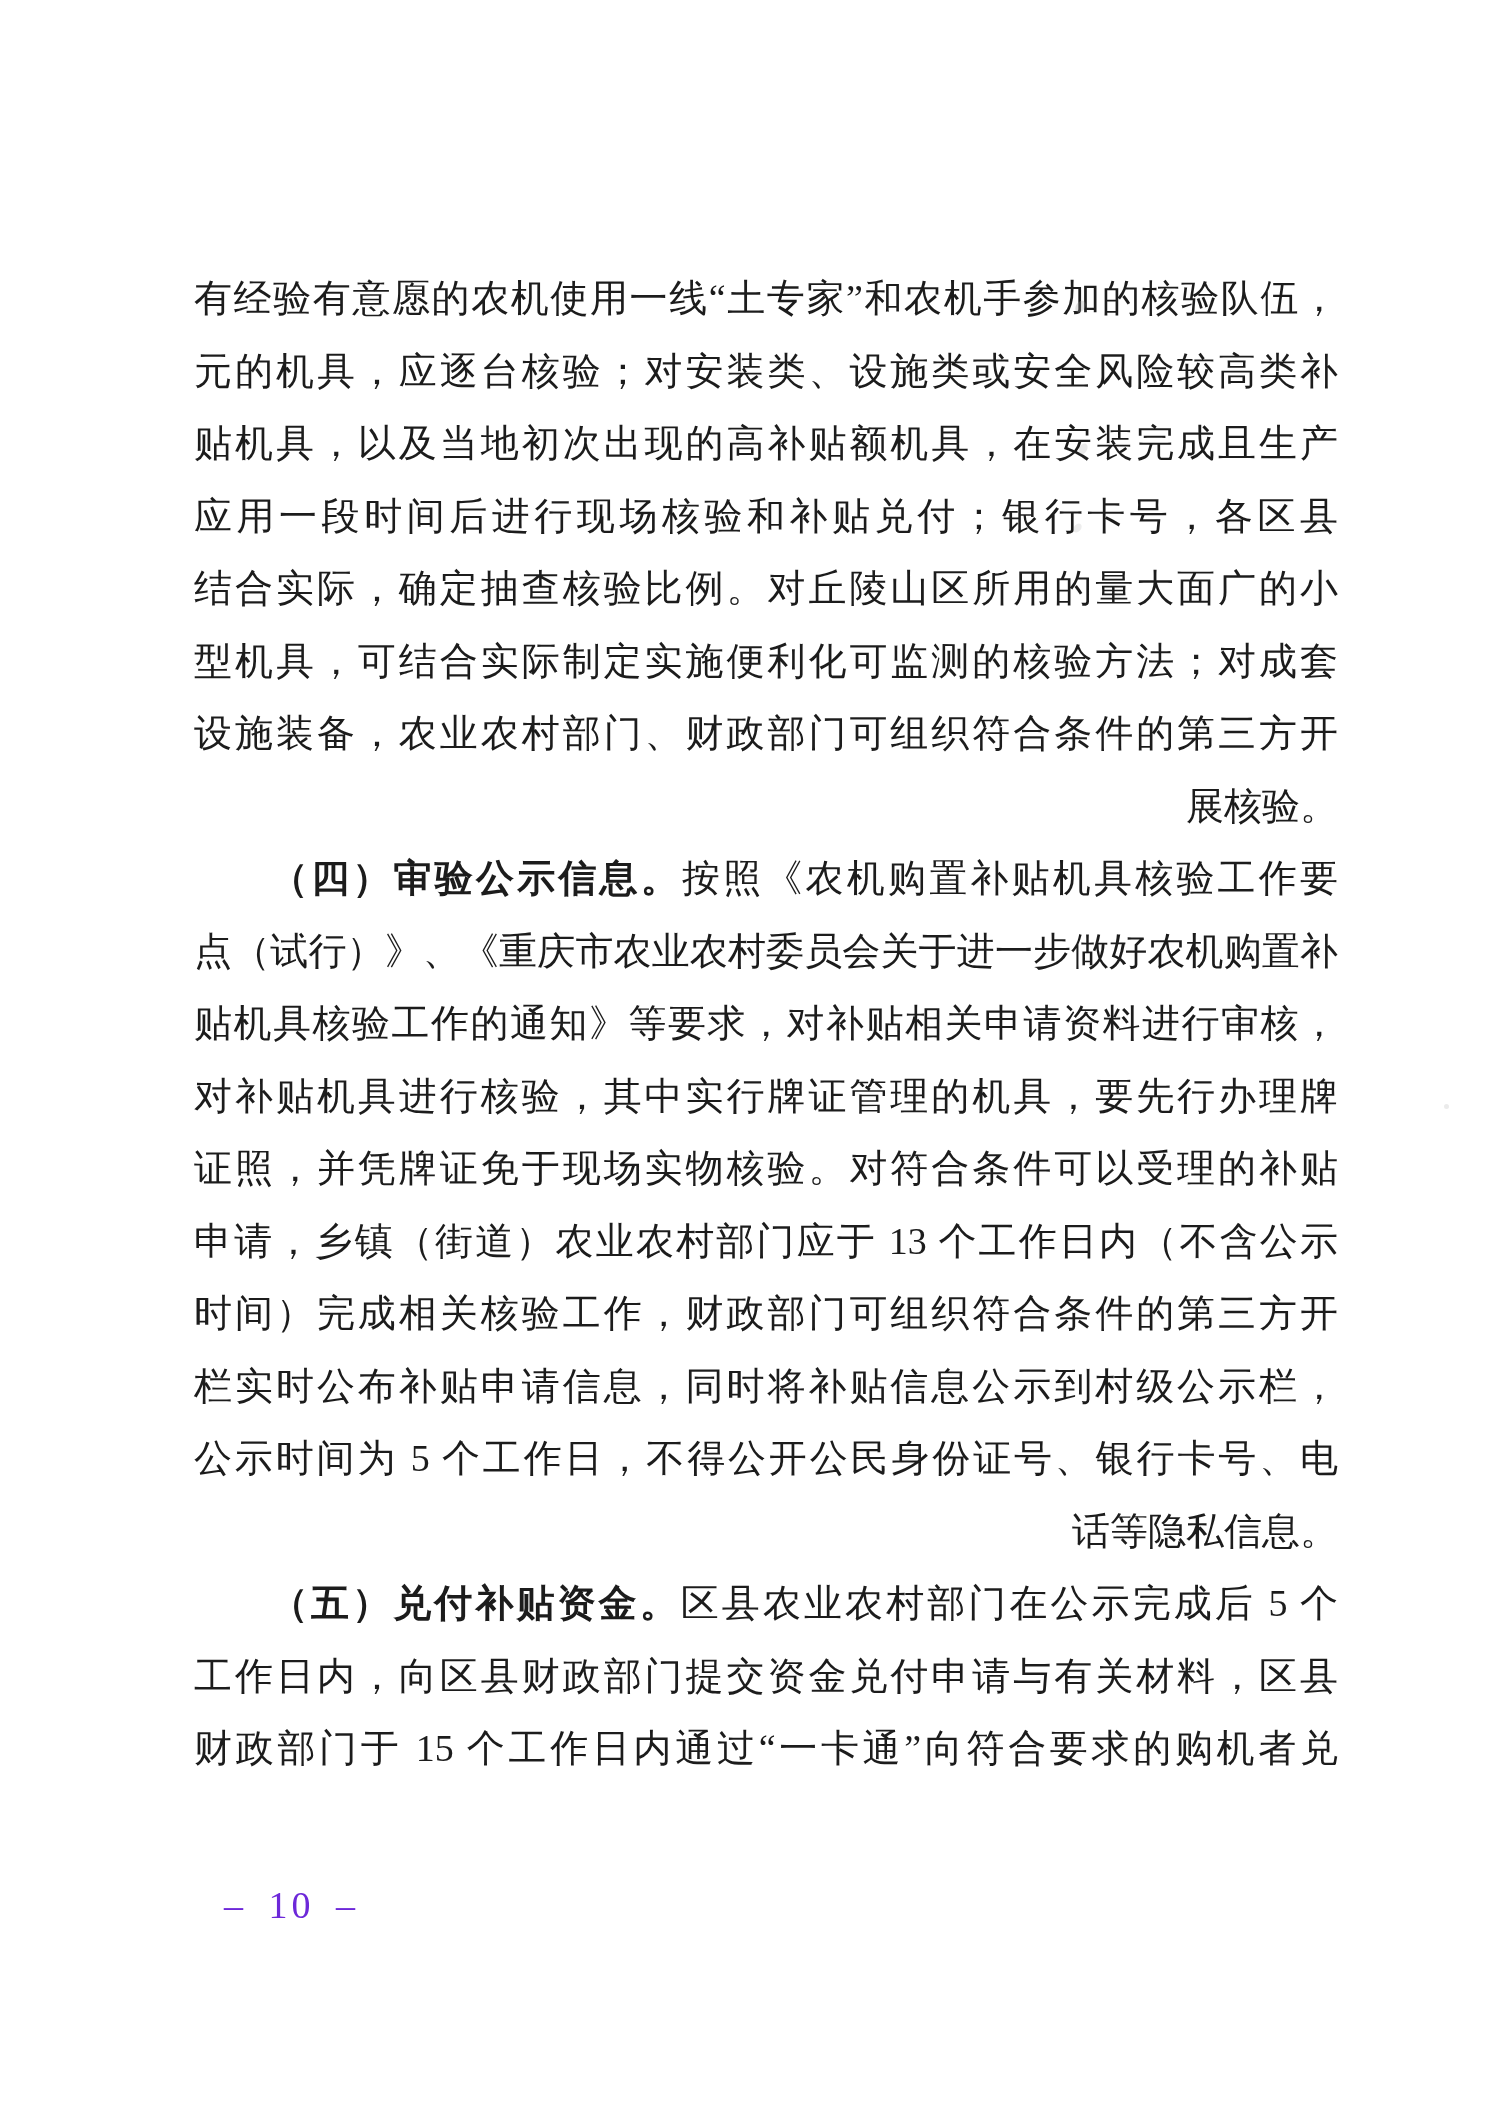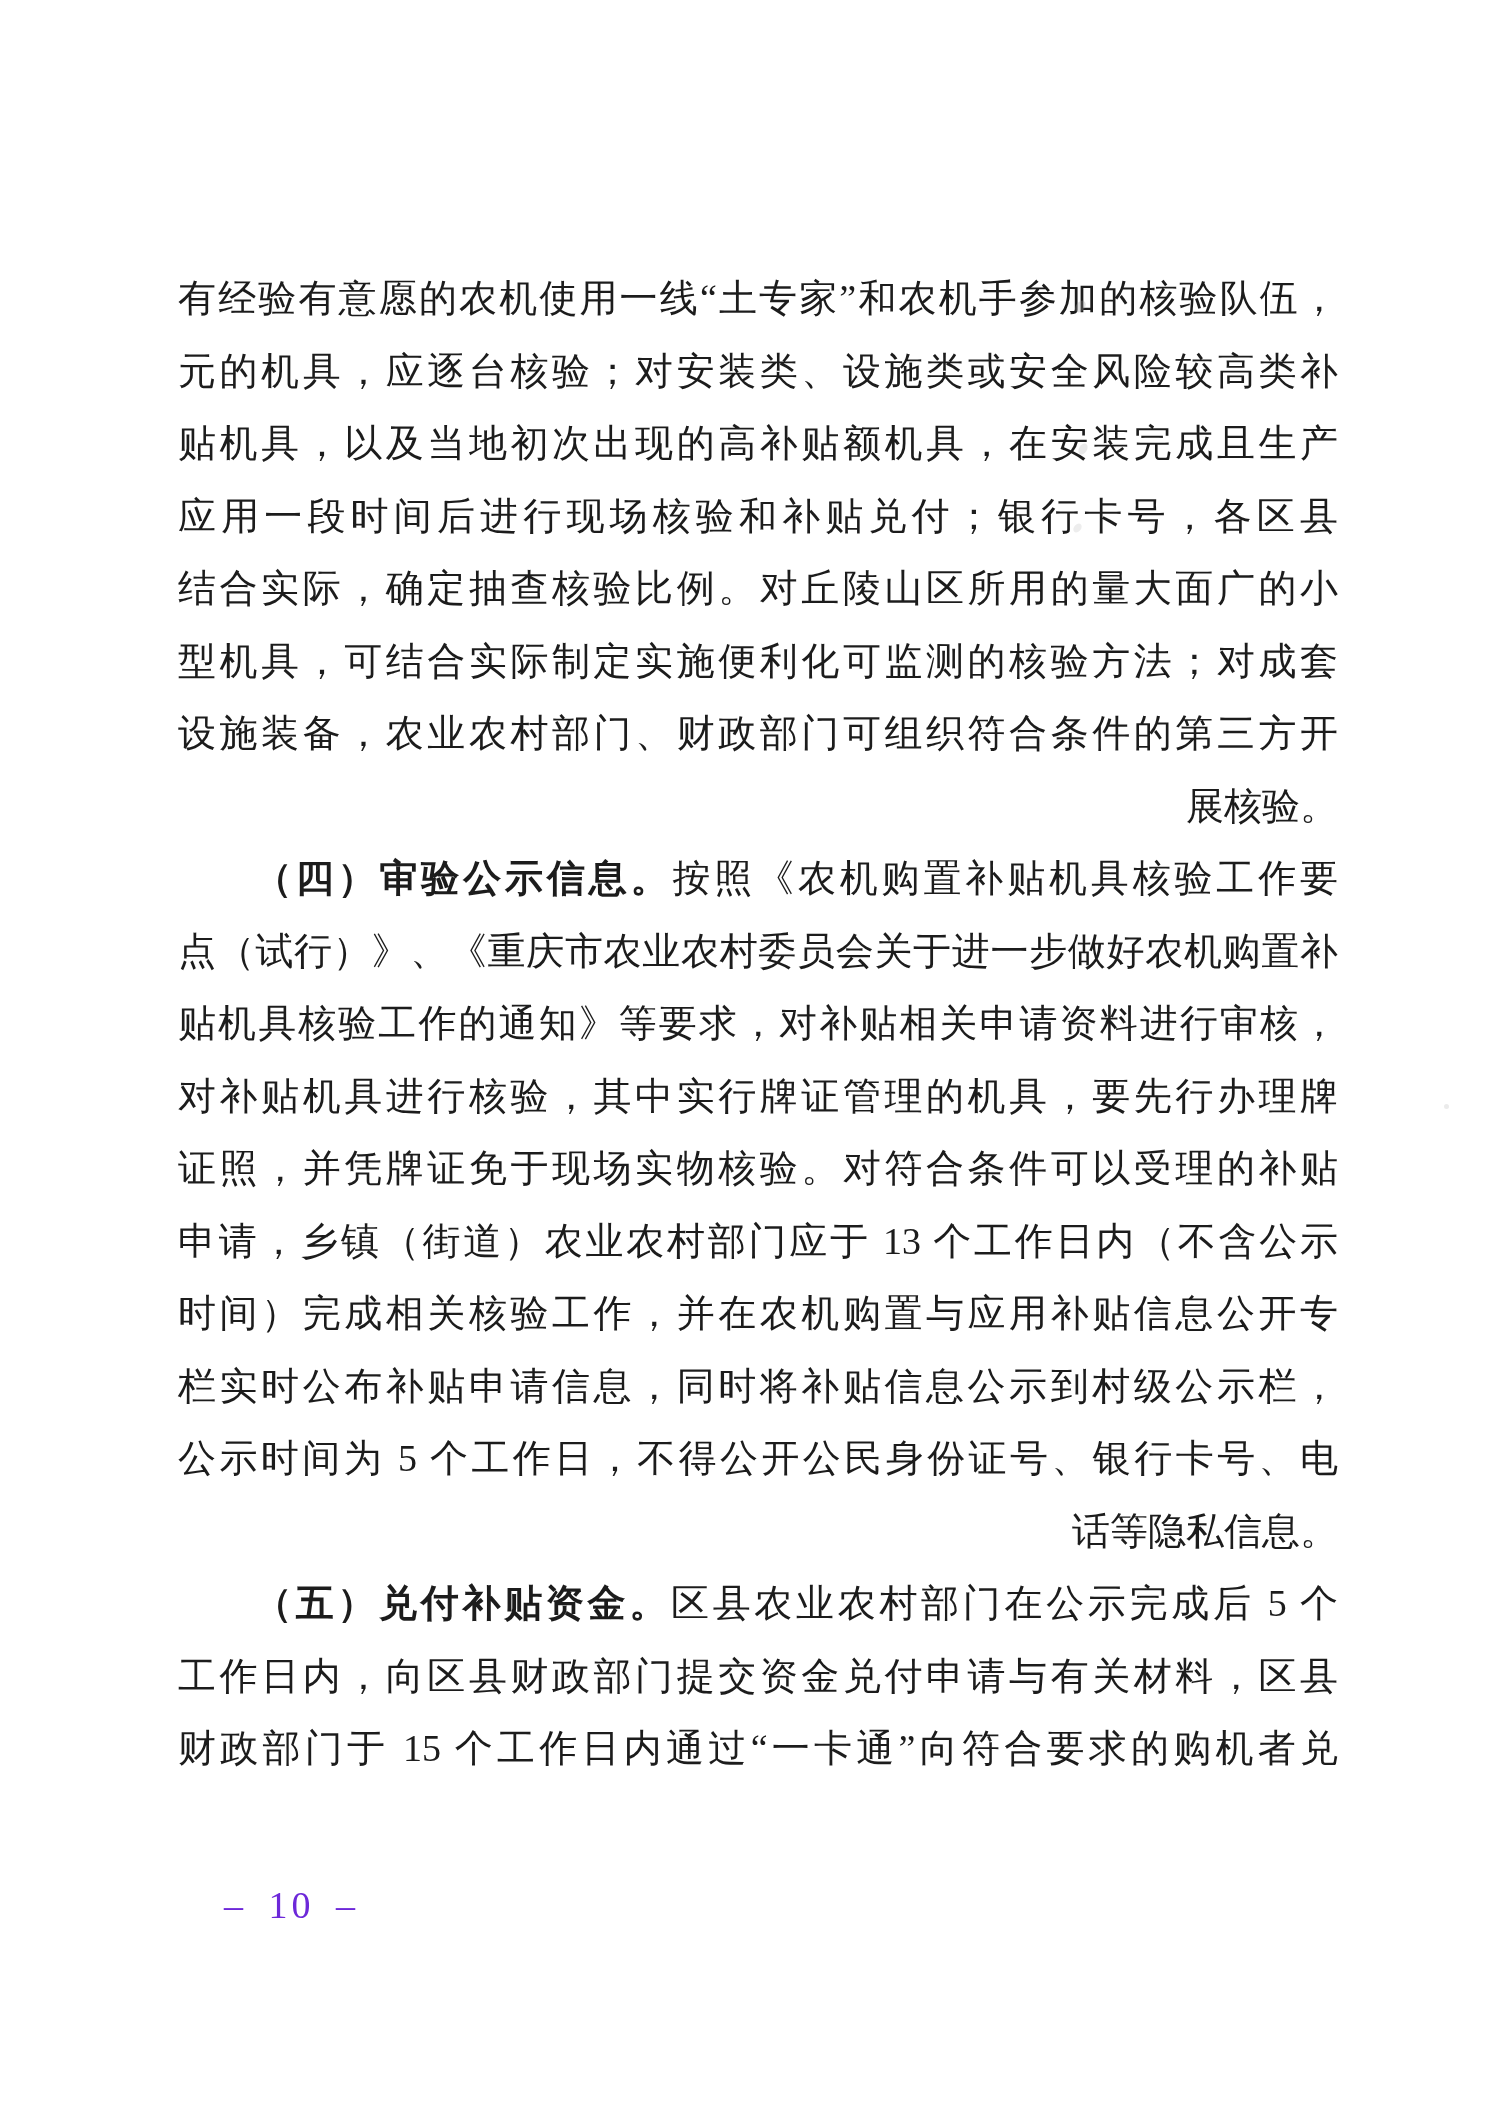--- a/index.html
+++ b/index.html
@@ -27,20 +27,21 @@
     height: 72.5px;
     line-height: 72.5px;
     font-size: 38px;
     text-align: right;
     overflow: visible;
   }
   .doc-line.justify {
     text-align: justify;
     text-align-last: justify;
     text-justify: inter-character;
+    margin-left: 16px;
   }
   .doc-line.indent {
     text-indent: 2em;
   }
   .seg { font-weight: 400; }
   .seg.b { font-weight: 700; }
   .page-number {
     position: absolute;
     left: 224px;
     top: 1884px;
@@ -75,21 +76,21 @@
       <div class="doc-line justify"><span class="seg">结合实际，确定抽查核验比例。对丘陵山区所用的量大面广的小</span></div>
       <div class="doc-line justify"><span class="seg">型机具，可结合实际制定实施便利化可监测的核验方法；对成套</span></div>
       <div class="doc-line justify"><span class="seg">设施装备，农业农村部门、财政部门可组织符合条件的第三方开</span></div>
       <div class="doc-line"><span class="seg">展核验。</span></div>
       <div class="doc-line indent justify"><span class="seg b">（四）审验公示信息。</span><span class="seg">按照《农机购置补贴机具核验工作要</span></div>
       <div class="doc-line justify"><span class="seg">点（试行）》、《重庆市农业农村委员会关于进一步做好农机购置补</span></div>
       <div class="doc-line justify"><span class="seg">贴机具核验工作的通知》等要求，对补贴相关申请资料进行审核，</span></div>
       <div class="doc-line justify"><span class="seg">对补贴机具进行核验，其中实行牌证管理的机具，要先行办理牌</span></div>
       <div class="doc-line justify"><span class="seg">证照，并凭牌证免于现场实物核验。对符合条件可以受理的补贴</span></div>
       <div class="doc-line justify"><span class="seg">申请，乡镇（街道）农业农村部门应于 13 个工作日内（不含公示</span></div>
-      <div class="doc-line justify"><span class="seg">时间）完成相关核验工作，并在农机购置与应用补贴信息公开专</span></div>
+      <div class="doc-line justify"><span class="seg">时间）完成相关核验工作，财政部门可组织符合条件的第三方开</span></div>
       <div class="doc-line justify"><span class="seg">栏实时公布补贴申请信息，同时将补贴信息公示到村级公示栏，</span></div>
       <div class="doc-line justify"><span class="seg">公示时间为 5 个工作日，不得公开公民身份证号、银行卡号、电</span></div>
       <div class="doc-line"><span class="seg">话等隐私信息。</span></div>
       <div class="doc-line indent justify"><span class="seg b">（五）兑付补贴资金。</span><span class="seg">区县农业农村部门在公示完成后 5 个</span></div>
       <div class="doc-line justify"><span class="seg">工作日内，向区县财政部门提交资金兑付申请与有关材料，区县</span></div>
       <div class="doc-line justify"><span class="seg">财政部门于 15 个工作日内通过“一卡通”向符合要求的购机者兑</span></div>
     </div>
 
   <div class="page-number">– 10 –</div>
 

